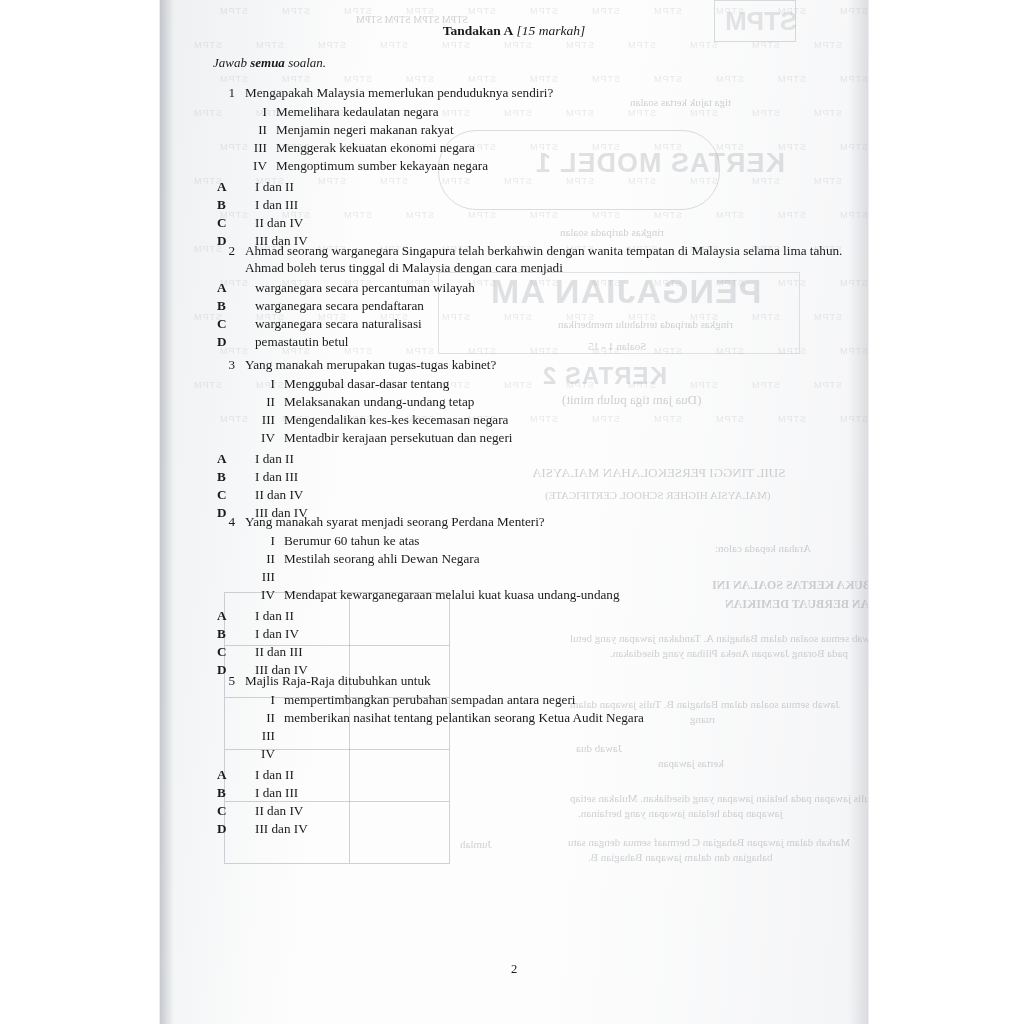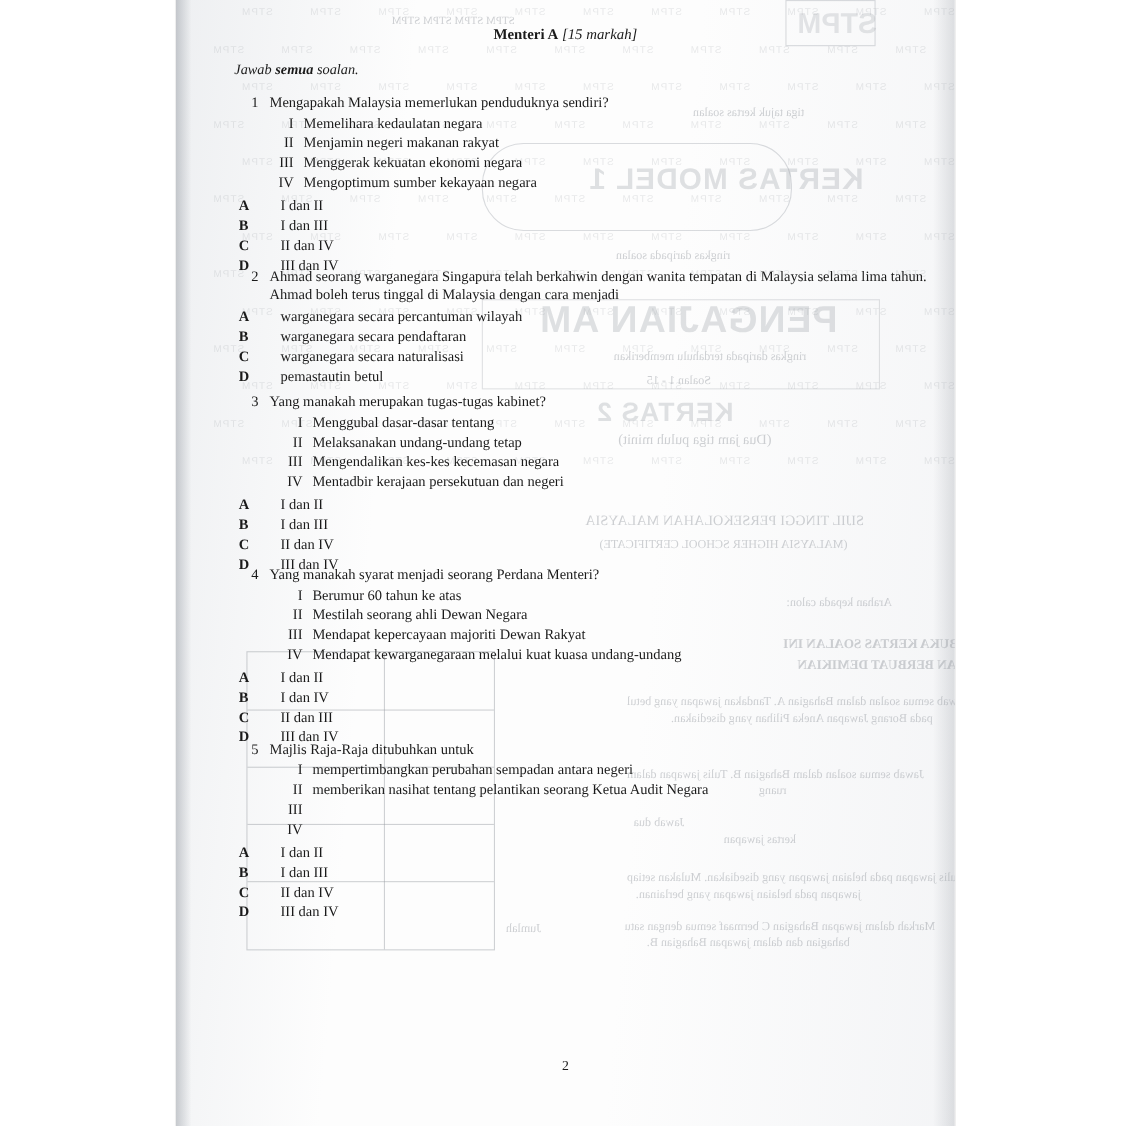--- a/index.html
+++ b/index.html
@@ -438,21 +438,21 @@
     <div class="bleed" id="bleed-sub1">tiga tajuk kertas soalan</div>
     <div class="bleed" id="bleed-sub2">ringkas daripada soalan</div>
     <div class="bleed" id="bleed-sub3">ringkas daripada terdahulu memberikan</div>
     <div class="bleed" id="bleed-sub4">Soalan 1 - 15</div>
     <div class="bleed" id="bleed-jumlah">Jumlah</div>
   </div>
 
   <div id="content">
 
     <div id="section-title">
-      <b>Menteri A</b>
+      <b>Tandakan A</b>
       <i>[15 markah]</i>
     </div>
 
     <div id="instruction">
       <span>Jawab </span><b>semua</b><span> soalan.</span>
     </div>
 
     <div class="question" id="q1">
       <div class="q-head">
         <div class="q-num">1</div>
@@ -573,21 +573,20 @@
         <li>
             <span class="rn">I</span>
             <span>Berumur 60 tahun ke atas</span>
           </li>
         <li>
             <span class="rn">II</span>
             <span>Mestilah seorang ahli Dewan Negara</span>
           </li>
         <li>
             <span class="rn">III</span>
-            <span>Mendapat kepercayaan majoriti Dewan Rakyat</span>
           </li>
         <li>
             <span class="rn">IV</span>
             <span>Mendapat kewarganegaraan melalui kuat kuasa undang-undang</span>
           </li>
       </ul>
       <ul class="opt-list">
         <li>
             <span class="ol">A</span>
             <span>I dan II</span>

